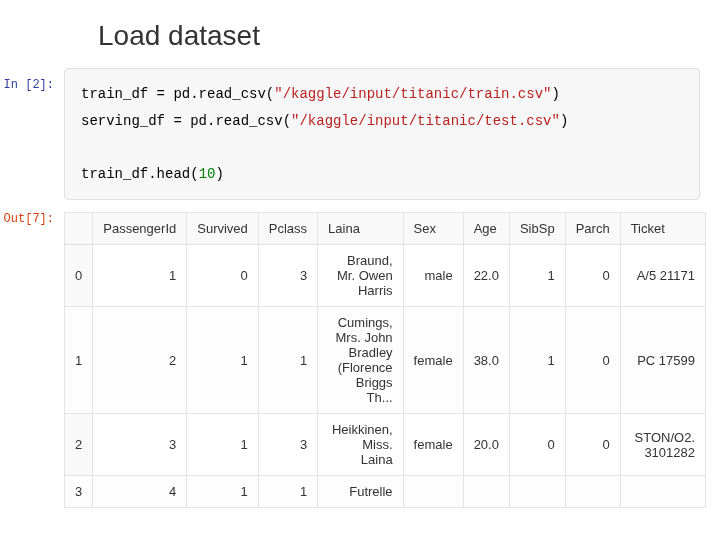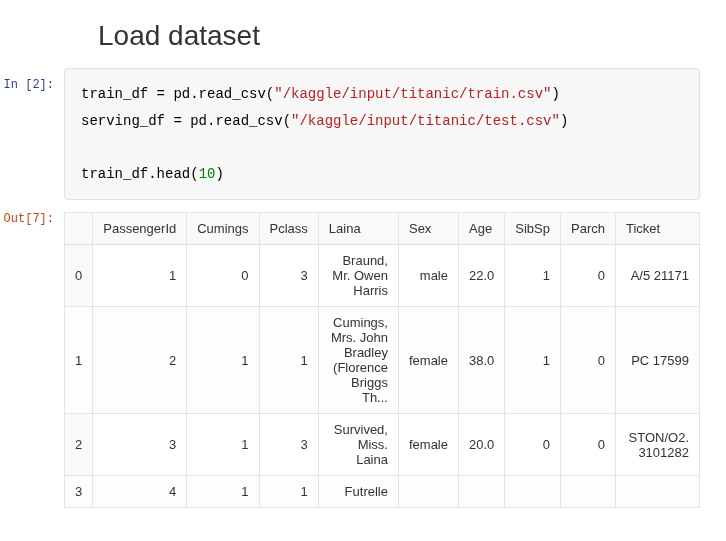--- a/index.html
+++ b/index.html
@@ -54,21 +54,20 @@
     color: #000;
     margin-right: 6px;
     white-space: pre;
   }
   .input-area .str { color: #BA2121; }
   .input-area .num { color: #008000; }
   .output-area {
     flex: 1;
     padding-top: 4px;
     font-size: 13px;
-    margin-right: 6px;
     overflow: hidden;
   }
   .df-wrap {
     overflow: hidden;
   }
   table.dataframe {
     border-collapse: collapse;
     font-size: 13px;
     color: #333;
     table-layout: auto;
@@ -118,21 +117,21 @@
 
   <div class="cell">
     <div class="prompt out">Out[7]:</div>
     <div class="output-area">
       <div class="df-wrap">
         <table class="dataframe">
           <thead>
             <tr>
               <th></th>
               <th>PassengerId</th>
-              <th>Cumings</th>
+              <th>Survived</th>
               <th>Pclass</th>
               <th class="col-name">Laina</th>
               <th>Sex</th>
               <th>Age</th>
               <th>SibSp</th>
               <th>Parch</th>
               <th class="col-ticket">Ticket</th>
             </tr>
           </thead>
           <tbody>
@@ -158,21 +157,21 @@
               <td>38.0</td>
               <td>1</td>
               <td>0</td>
               <td class="col-ticket">PC 17599</td>
             </tr>
             <tr>
               <th>2</th>
               <td>3</td>
               <td>1</td>
               <td>3</td>
-              <td class="col-name">Survived, Miss. Laina</td>
+              <td class="col-name">Heikkinen, Miss. Laina</td>
               <td>female</td>
               <td>20.0</td>
               <td>0</td>
               <td>0</td>
               <td class="col-ticket">STON/O2. 3101282</td>
             </tr>
             <tr>
               <th>3</th>
               <td>4</td>
               <td>1</td>

